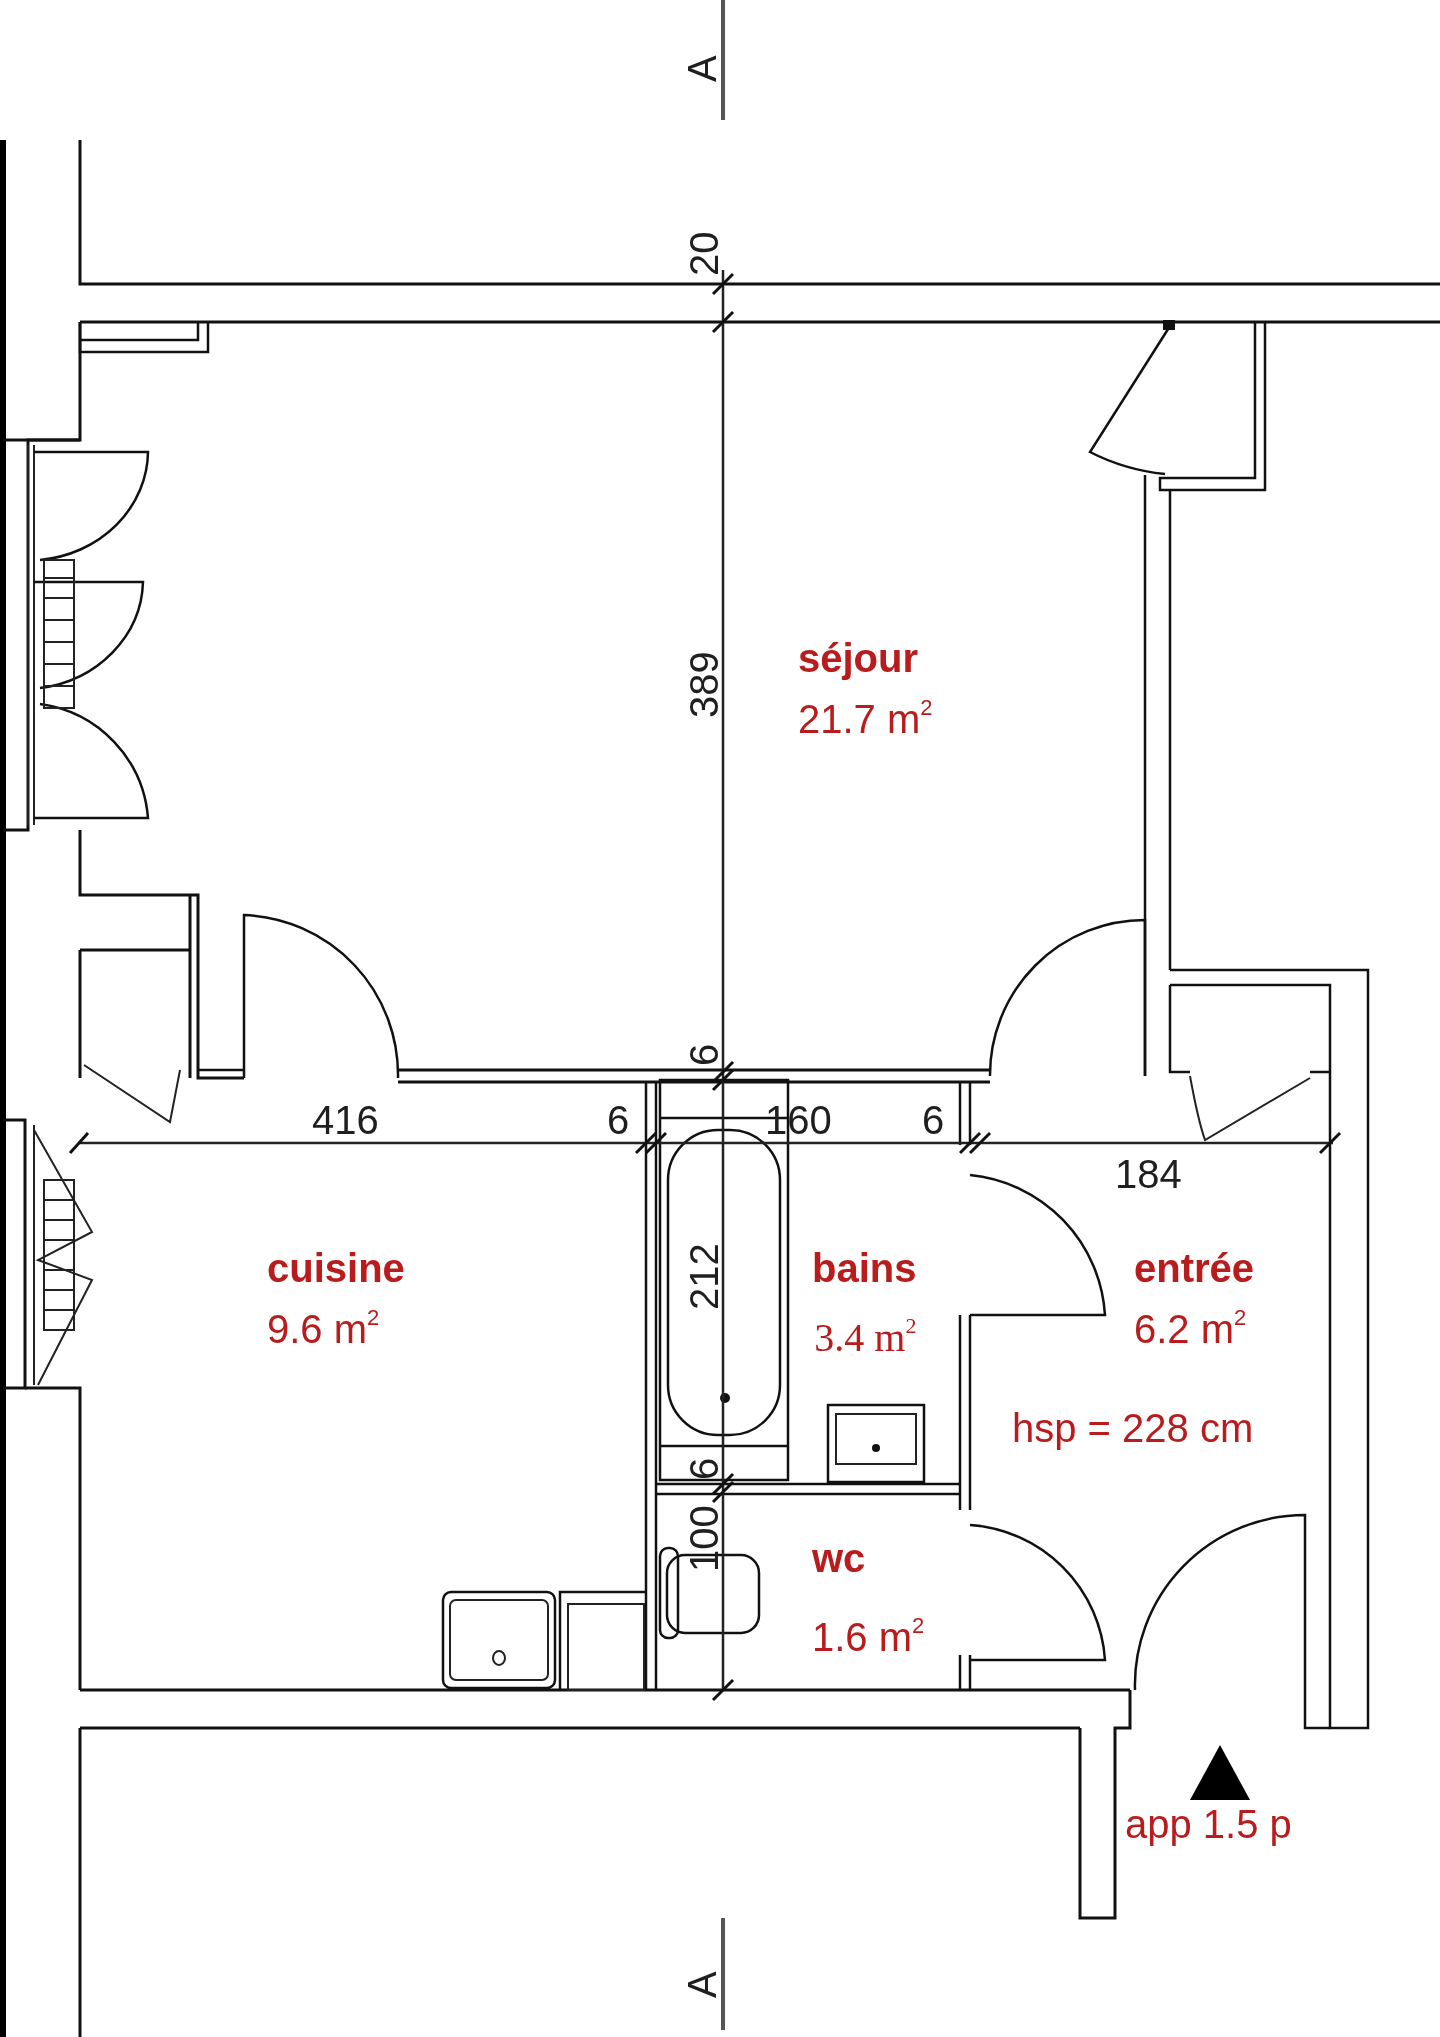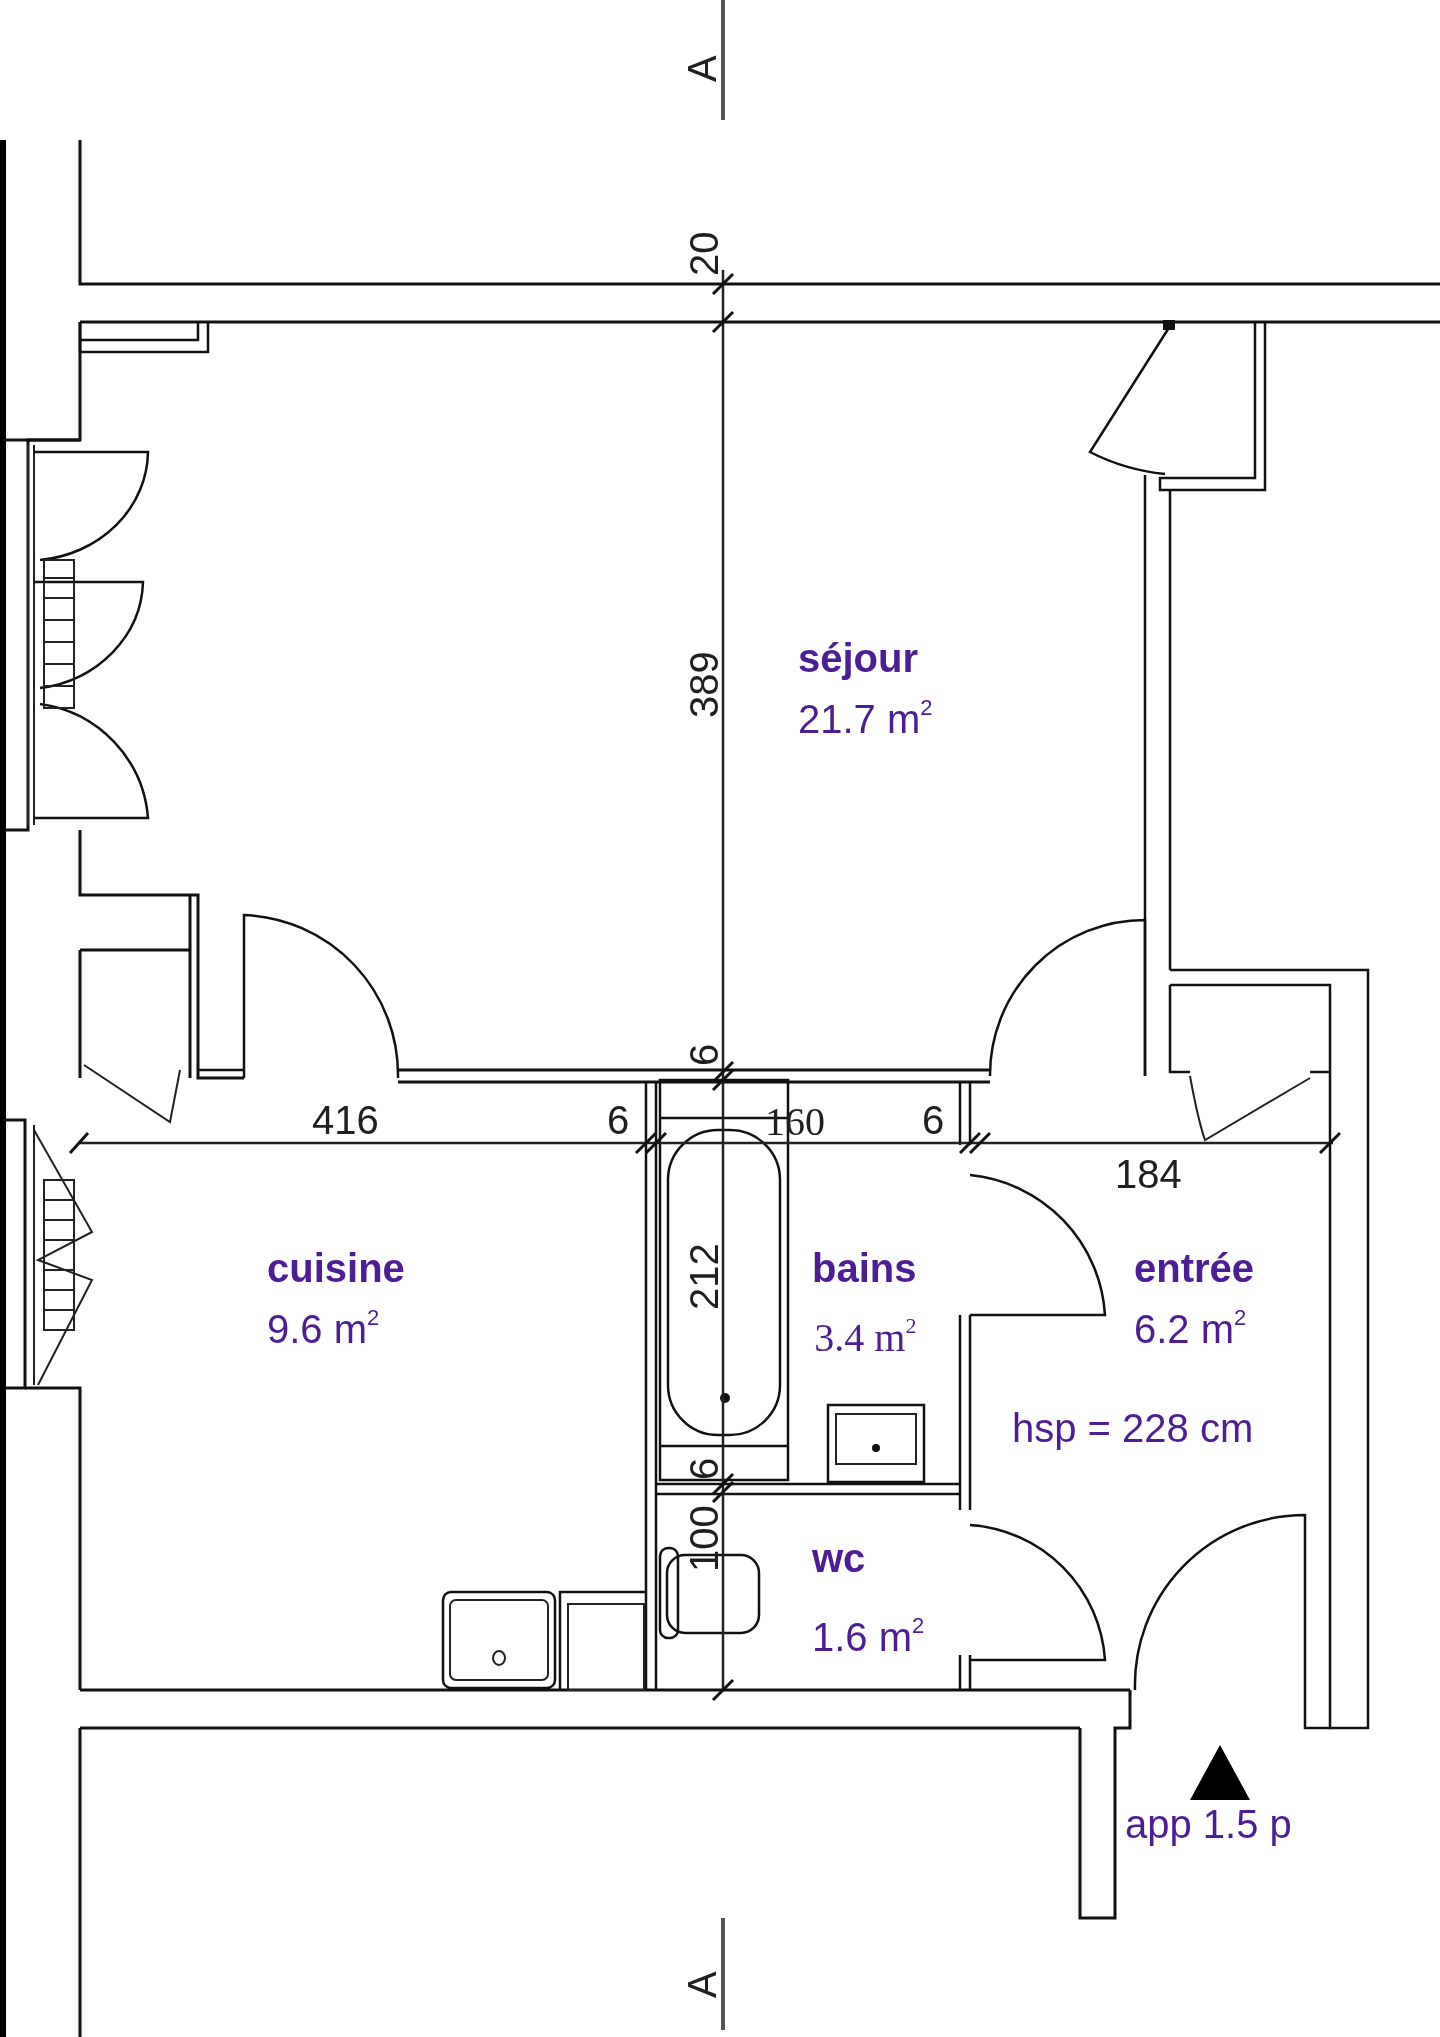--- a/index.html
+++ b/index.html
@@ -3,21 +3,21 @@
 <meta charset="utf-8">
 <style>
   html, body { margin: 0; padding: 0; background: #ffffff; }
   body { width: 1440px; height: 2037px; position: relative; overflow: hidden; }
   #plan { position: absolute; left: 0; top: 0; width: 1440px; height: 2037px; }
   .w { stroke: #111; stroke-width: 3; fill: none; }
   .w2 { stroke: #111; stroke-width: 2.5; fill: none; }
   .thin { stroke: #222; stroke-width: 2; fill: none; }
   .dim { stroke: #222; stroke-width: 2.5; fill: none; }
   .secline { stroke: #555; stroke-width: 4; }
-  .lbl { position: absolute; font-family: "Liberation Sans", sans-serif; color: #4c1d95; white-space: nowrap; }
+  .lbl { position: absolute; font-family: "Liberation Sans", sans-serif; color: #b91c1c; white-space: nowrap; }
   .room-name { font-weight: bold; font-size: 40px; }
   .room-area { font-size: 40px; }
   .room-area sup { font-size: 22px; vertical-align: 18px; }
   .dimtxt { font-size: 40px; color: #1f1f1f; }
   .rot { transform-origin: left top; transform: rotate(-90deg); }
 </style>
 </head>
 <body>
 
 <svg id="plan" viewBox="0 0 1440 2037" xmlns="http://www.w3.org/2000/svg">
@@ -199,21 +199,21 @@
 
 <div class="lbl dimtxt rot" style="left:682px; top:276px;">20</div>
 <div class="lbl dimtxt rot" style="left:682px; top:718px;">389</div>
 <div class="lbl dimtxt rot" style="left:682px; top:1066px;">6</div>
 <div class="lbl dimtxt rot" style="left:682px; top:1310px;">212</div>
 <div class="lbl dimtxt rot" style="left:682px; top:1480px;">6</div>
 <div class="lbl dimtxt rot" style="left:682px; top:1572px;">100</div>
 
 <div class="lbl dimtxt" style="left:312px; top:1098px;">416</div>
 <div class="lbl dimtxt" style="left:607px; top:1098px;">6</div>
-<div class="lbl dimtxt" style="left:765px; top:1098px;font-family:Liberation Serif, serif;">160</div>
+<div class="lbl dimtxt" style="left:765px; top:1098px;">160</div>
 <div class="lbl dimtxt" style="left:922px; top:1098px;">6</div>
 <div class="lbl dimtxt" style="left:1115px; top:1152px;">184</div>
 
 <div class="lbl" style="left:798px; top:636px;">
   <div class="room-name">séjour</div>
   <div class="room-area" style="margin-top:14px;"><span>21.7 m</span><sup>2</sup></div>
 </div>
 
 <div class="lbl" style="left:240px; top:1246px;margin-left:27px;">
   <div class="room-name">cuisine</div>

